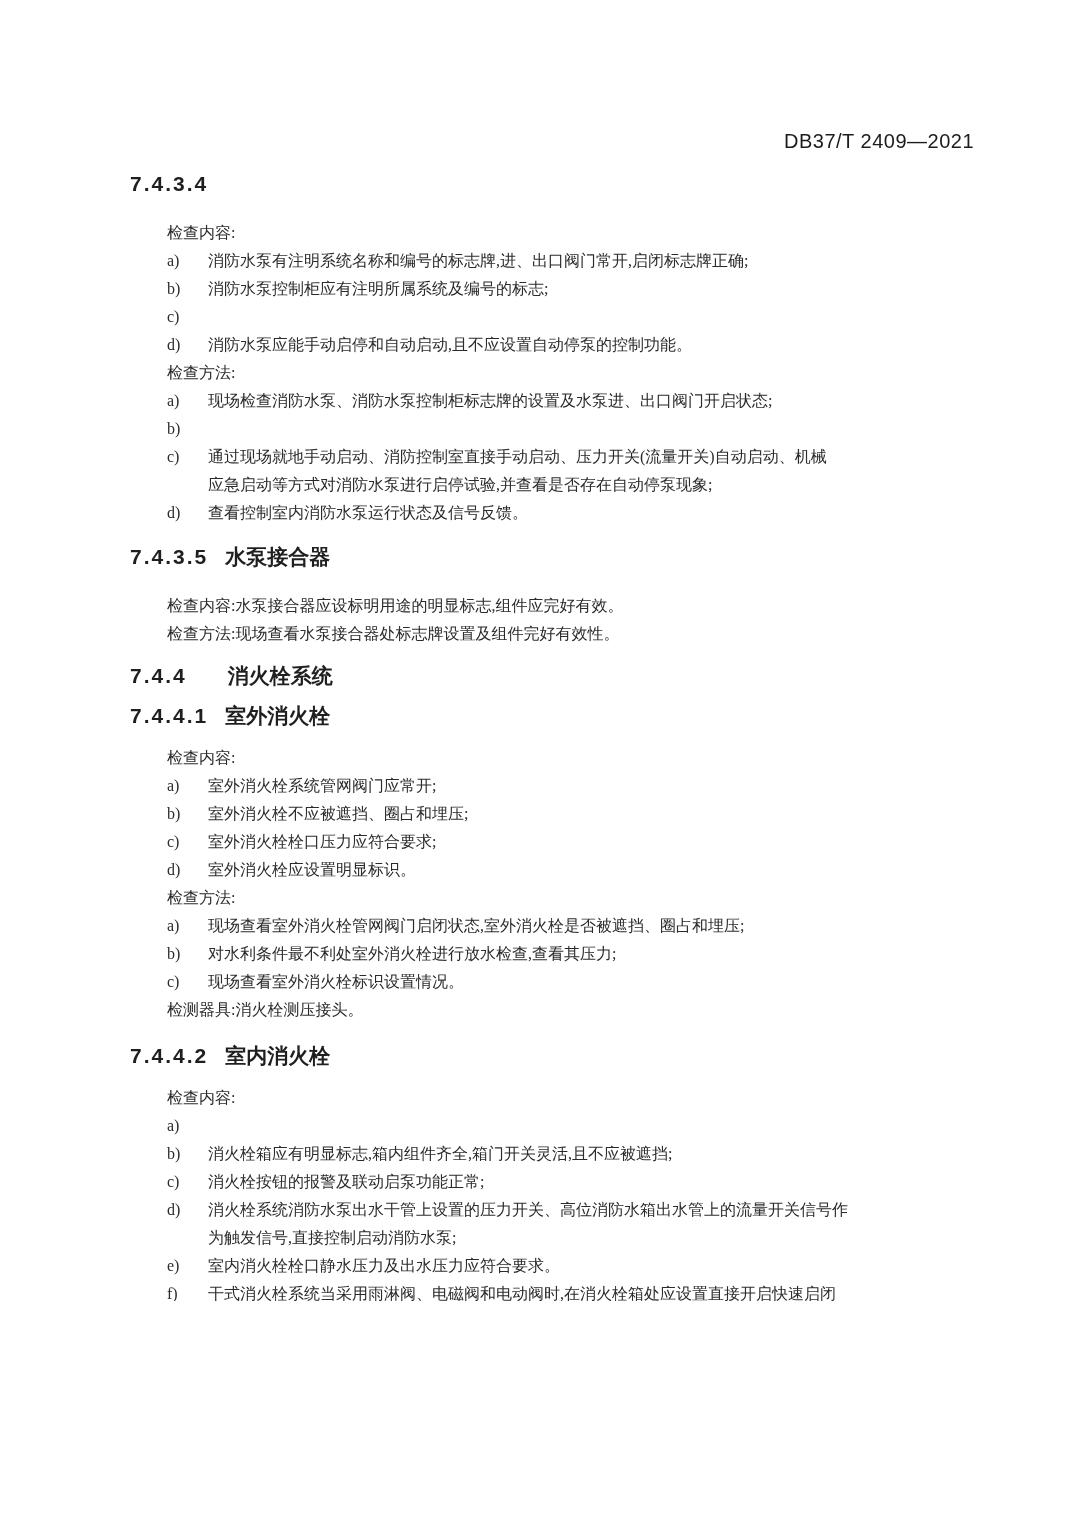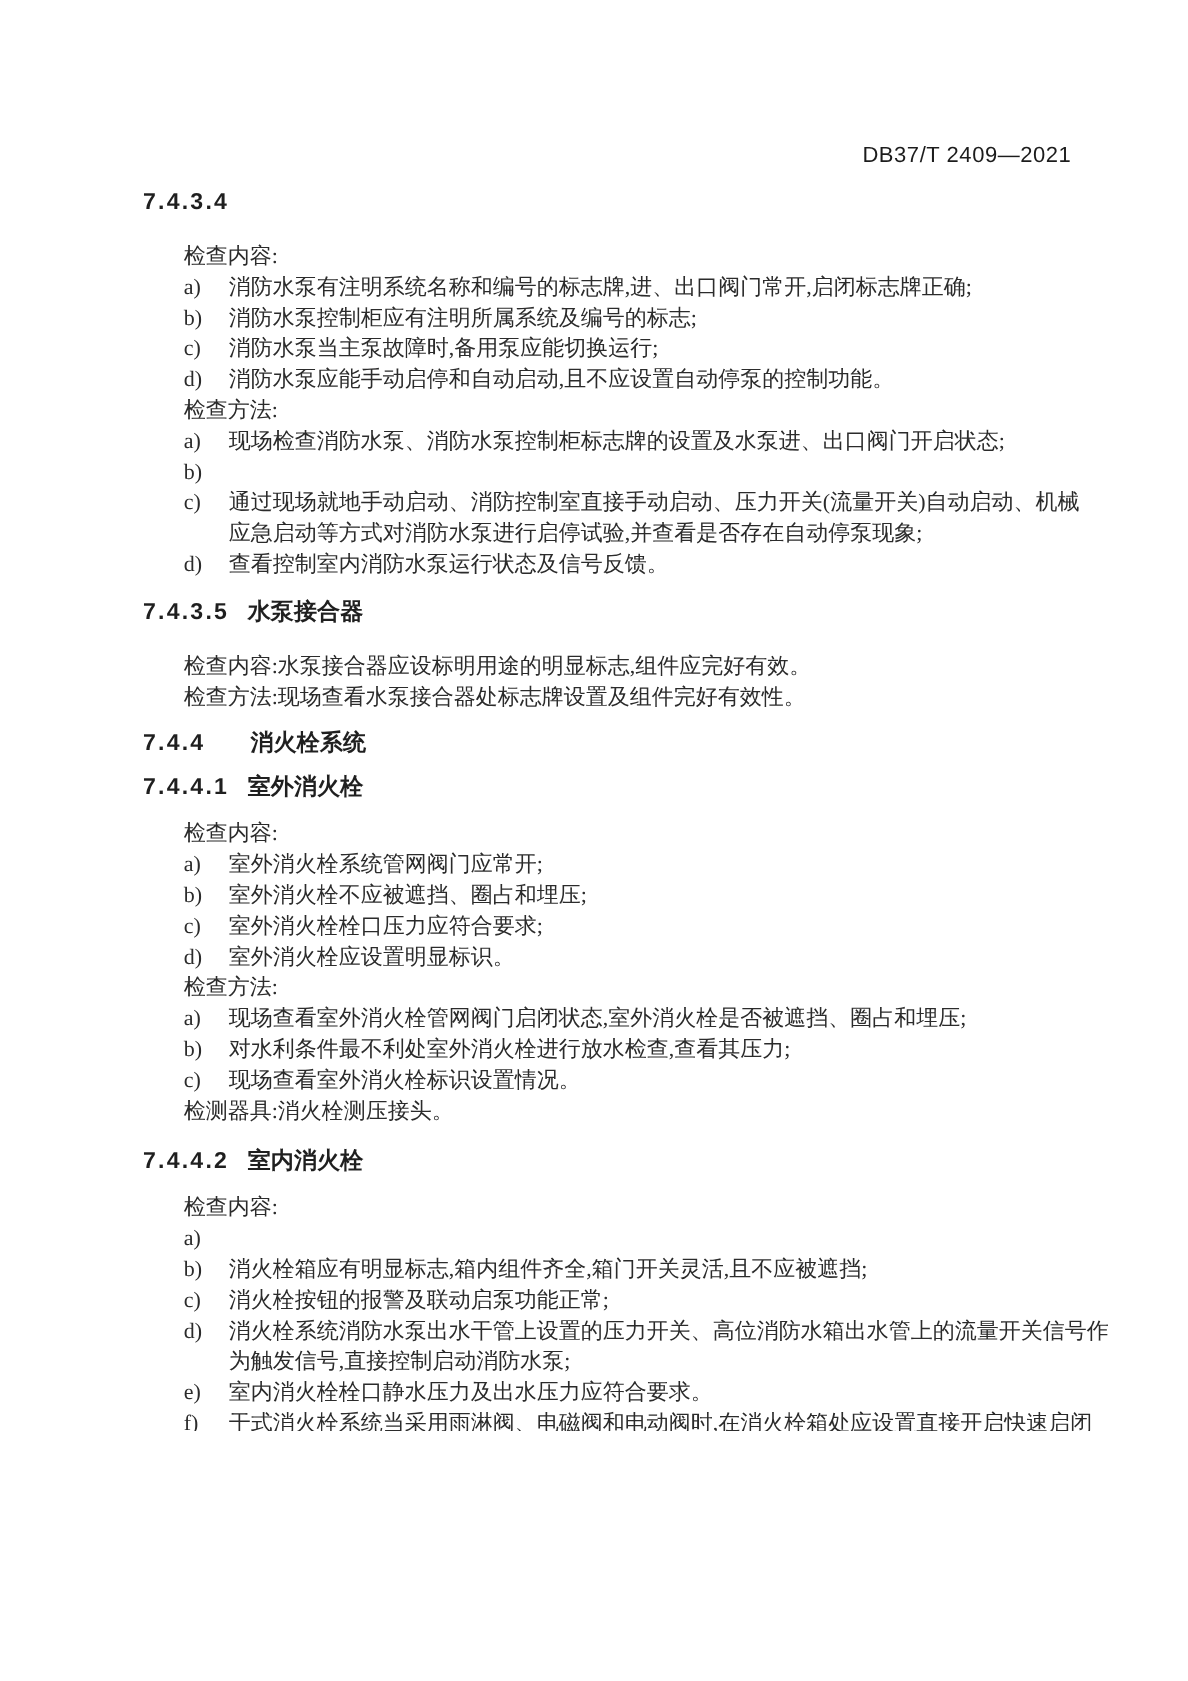--- a/index.html
+++ b/index.html
@@ -40,21 +40,21 @@
   }
   .sec-num { letter-spacing: 2px; white-space: nowrap; }
   .s1 .sec-h { margin-bottom: 21px; }
   .s2 .sec-h { margin-top: 16px; margin-bottom: 21px; }
   .s3 .sec-h { margin-top: 14px; gap: 41px; }
   .s4 .sec-h { margin-top: 12px; margin-bottom: 14px; }
   .s5 .sec-h { margin-top: 18px; margin-bottom: 14px; }
   .line {
     display: flex;
     padding-left: 37px;
-    font-size: 20px;
+    font-size: 16px;
     line-height: 28px;
   }
   .marker { width: 41px; flex: none; }
   .txt { white-space: pre-wrap; }
   .page-number {
     position: absolute;
     top: 1332px;
     left: 938px;
     font-size: 20px;
     color: #8b5cf6;
@@ -124,21 +124,20 @@
       <div class="line item">
           <span class="marker">a)</span>
           <span class="txt">消防水泵有注明系统名称和编号的标志牌,进、出口阀门常开,启闭标志牌正确;</span>
         </div>
       <div class="line item">
           <span class="marker">b)</span>
           <span class="txt">消防水泵控制柜应有注明所属系统及编号的标志;</span>
         </div>
       <div class="line item">
           <span class="marker">c)</span>
-          <span class="txt">消防水泵当主泵故障时,备用泵应能切换运行;</span>
         </div>
       <div class="line item">
           <span class="marker">d)</span>
           <span class="txt">消防水泵应能手动启停和自动启动,且不应设置自动停泵的控制功能。</span>
         </div>
       <div class="line label">
           <span class="txt">检查方法:</span>
         </div>
       <div class="line item">
           <span class="marker">a)</span>

